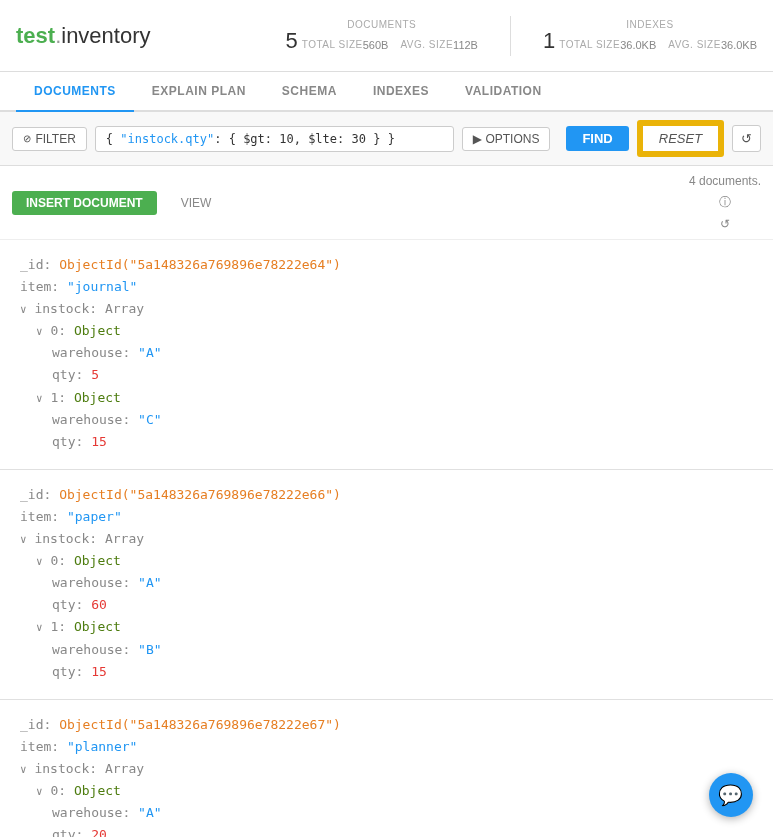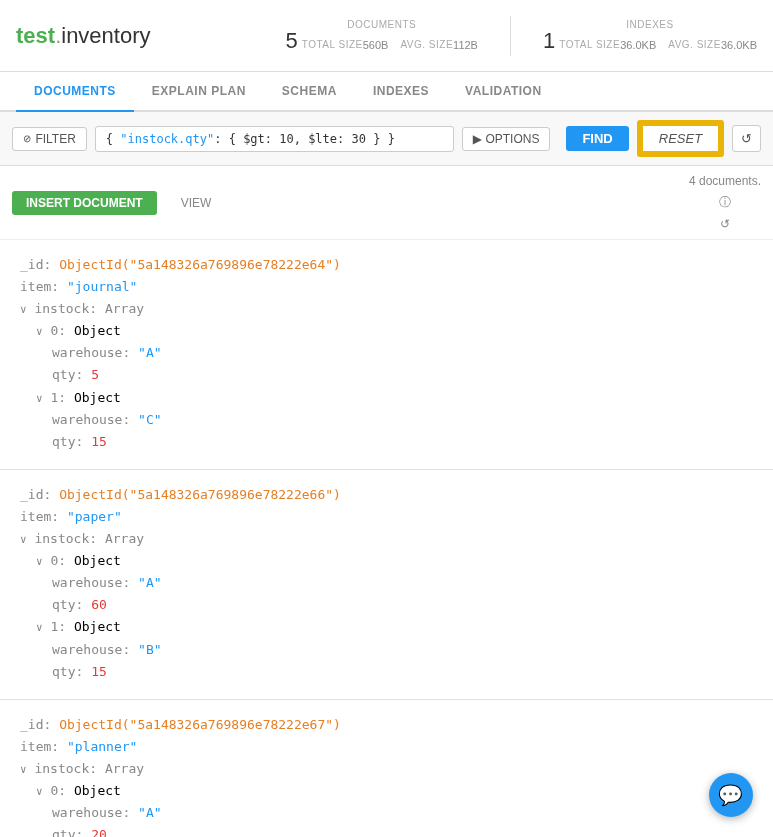--- a/index.html
+++ b/index.html
@@ -46,21 +46,21 @@
 
     
     .doc-list { background: #f0f0f0; padding: 0; }
     .doc-card { background: #fff; border-bottom: 1px solid #e0e0e0; padding: 14px 20px 16px 20px; font-family: monospace; font-size: 13px; line-height: 1.7; }
 
     
     .key { color: #888; }
     .oid { color: #e67e22; }
     .str-val { color: #2196f3; }
     .num-val { color: #e53935; }
-    .type-val { color: #000000; }
+    .type-val { color: #4d7c0f; }
     .array-type { color: #888; }
     .collapse-arrow { color: #888; cursor: pointer; font-size: 11px; }
     .indent1 { margin-left: 16px; }
     .indent2 { margin-left: 32px; }
 
     
     .chat-bubble { position: fixed; bottom: 20px; right: 20px; width: 44px; height: 44px; background: #2196f3; border-radius: 50%; display: flex; align-items: center; justify-content: center; cursor: pointer; box-shadow: 0 2px 8px rgba(0,0,0,0.3); }
     .chat-icon { color: #fff; font-size: 20px; }
     .query-key { color: #2196f3; }
     .query-op { color: #333; }

